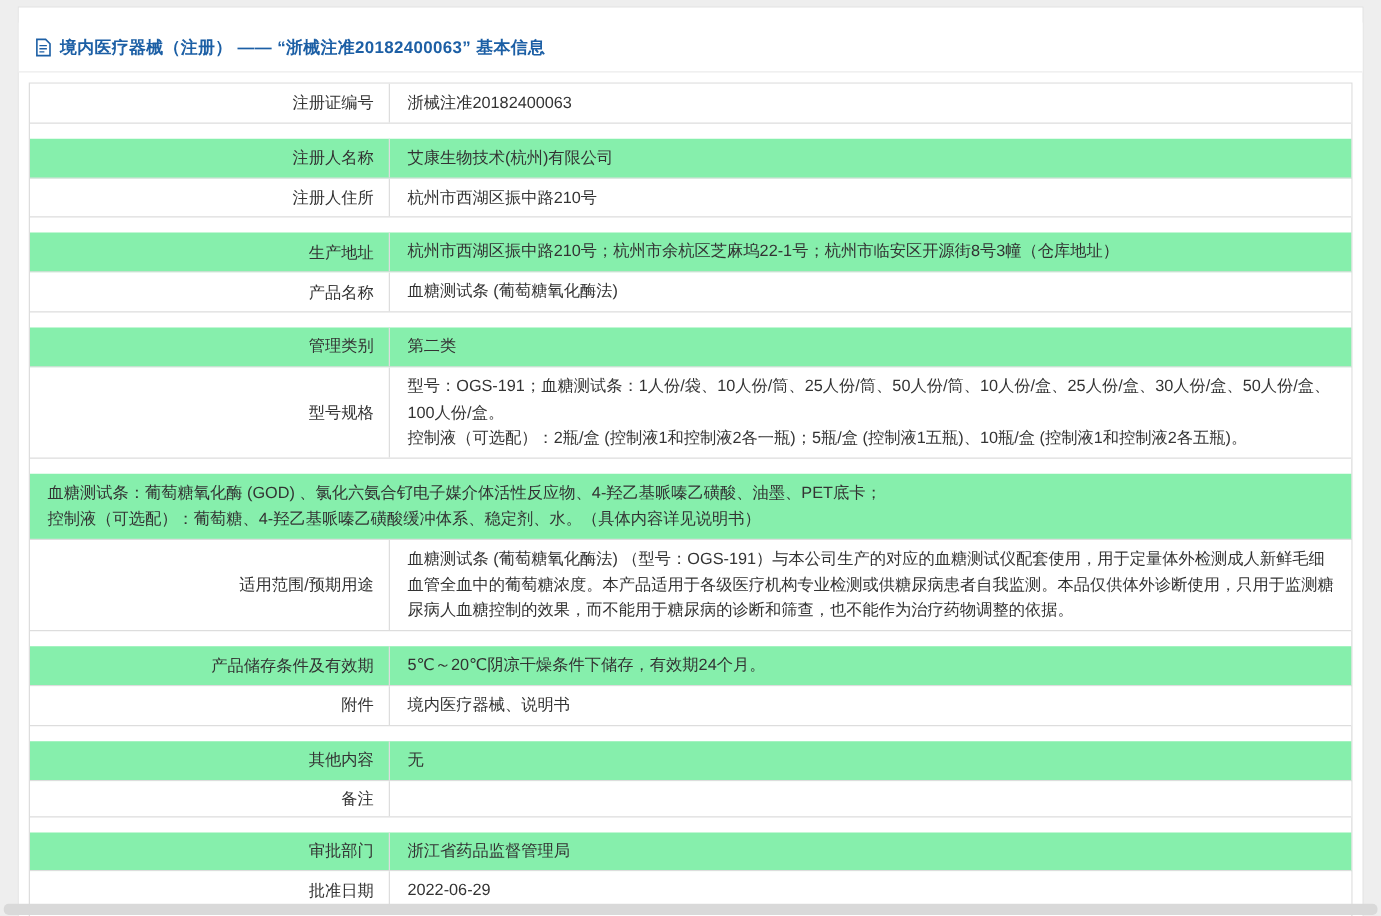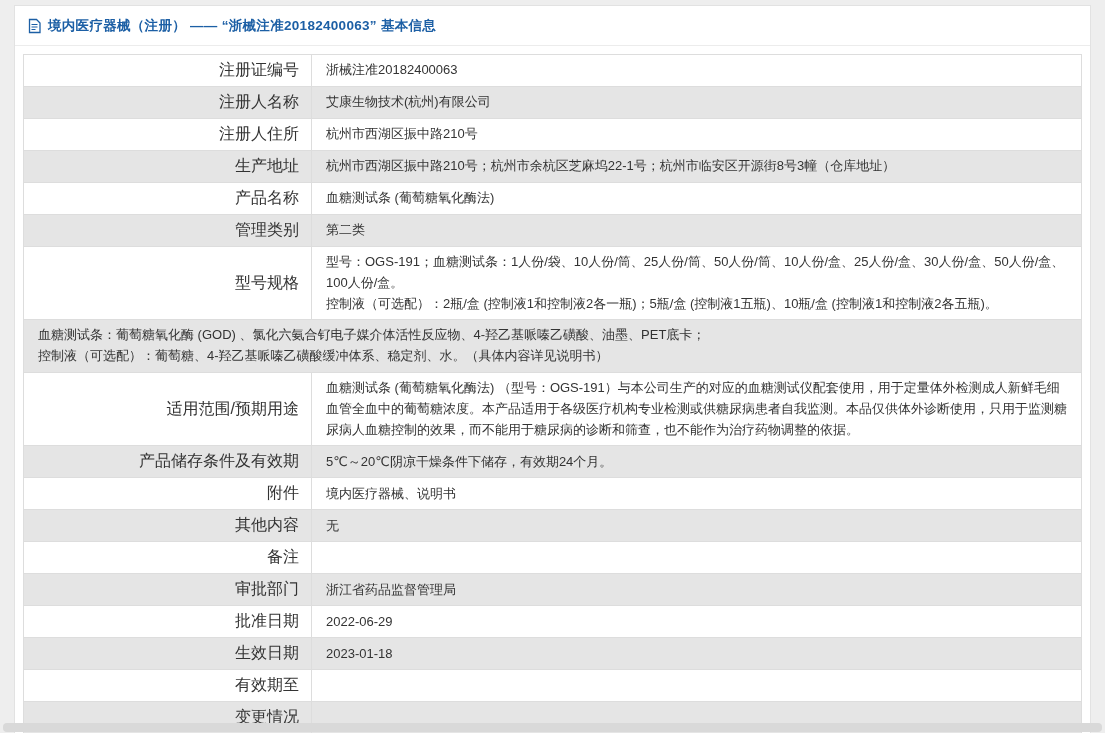--- a/index.html
+++ b/index.html
@@ -21,20 +21,21 @@
     background: #ffffff;
     border: 1px solid #e2e2e2;
   }
   .panel-header {
     height: 40px;
     display: flex;
     align-items: center;
     padding: 0 12px;
     border-bottom: 1px solid #ececec;
     background: #ffffff;
+    margin-top: 12px;
   }
   .doc-icon {
     display: inline-flex;
     margin-right: 6px;
     flex: 0 0 auto;
   }
   .header-title {
     color: #1c5fa5;
     font-size: 13.5px;
     font-weight: bold;
@@ -45,32 +46,32 @@
     border: 1px solid #dddddd;
   }
   .row {
     display: flex;
     align-items: stretch;
     background: #ffffff;
     border-bottom: 1px solid #dddddd;
     min-height: 29px;
   }
   .row:last-child { border-bottom: none; }
-  .row.alt { background: #e5e5e5; }
+  .row.alt { background: #86efac; margin-top: 12px; }
   .cell.label {
     width: 288px;
     flex: 0 0 288px;
     border-right: 1px solid #dddddd;
     display: flex;
     justify-content: flex-end;
     align-items: center;
     gap: 4px;
     text-align: right;
     padding: 5px 12px;
-    font-size: 16px;
+    font-size: 13px;
     color: #333333;
   }
   .cell.value {
     flex: 1 1 auto;
     display: flex;
     flex-direction: column;
     justify-content: flex-end;
     padding: 5px 14px;
     font-size: 13px;
     color: #333333;

